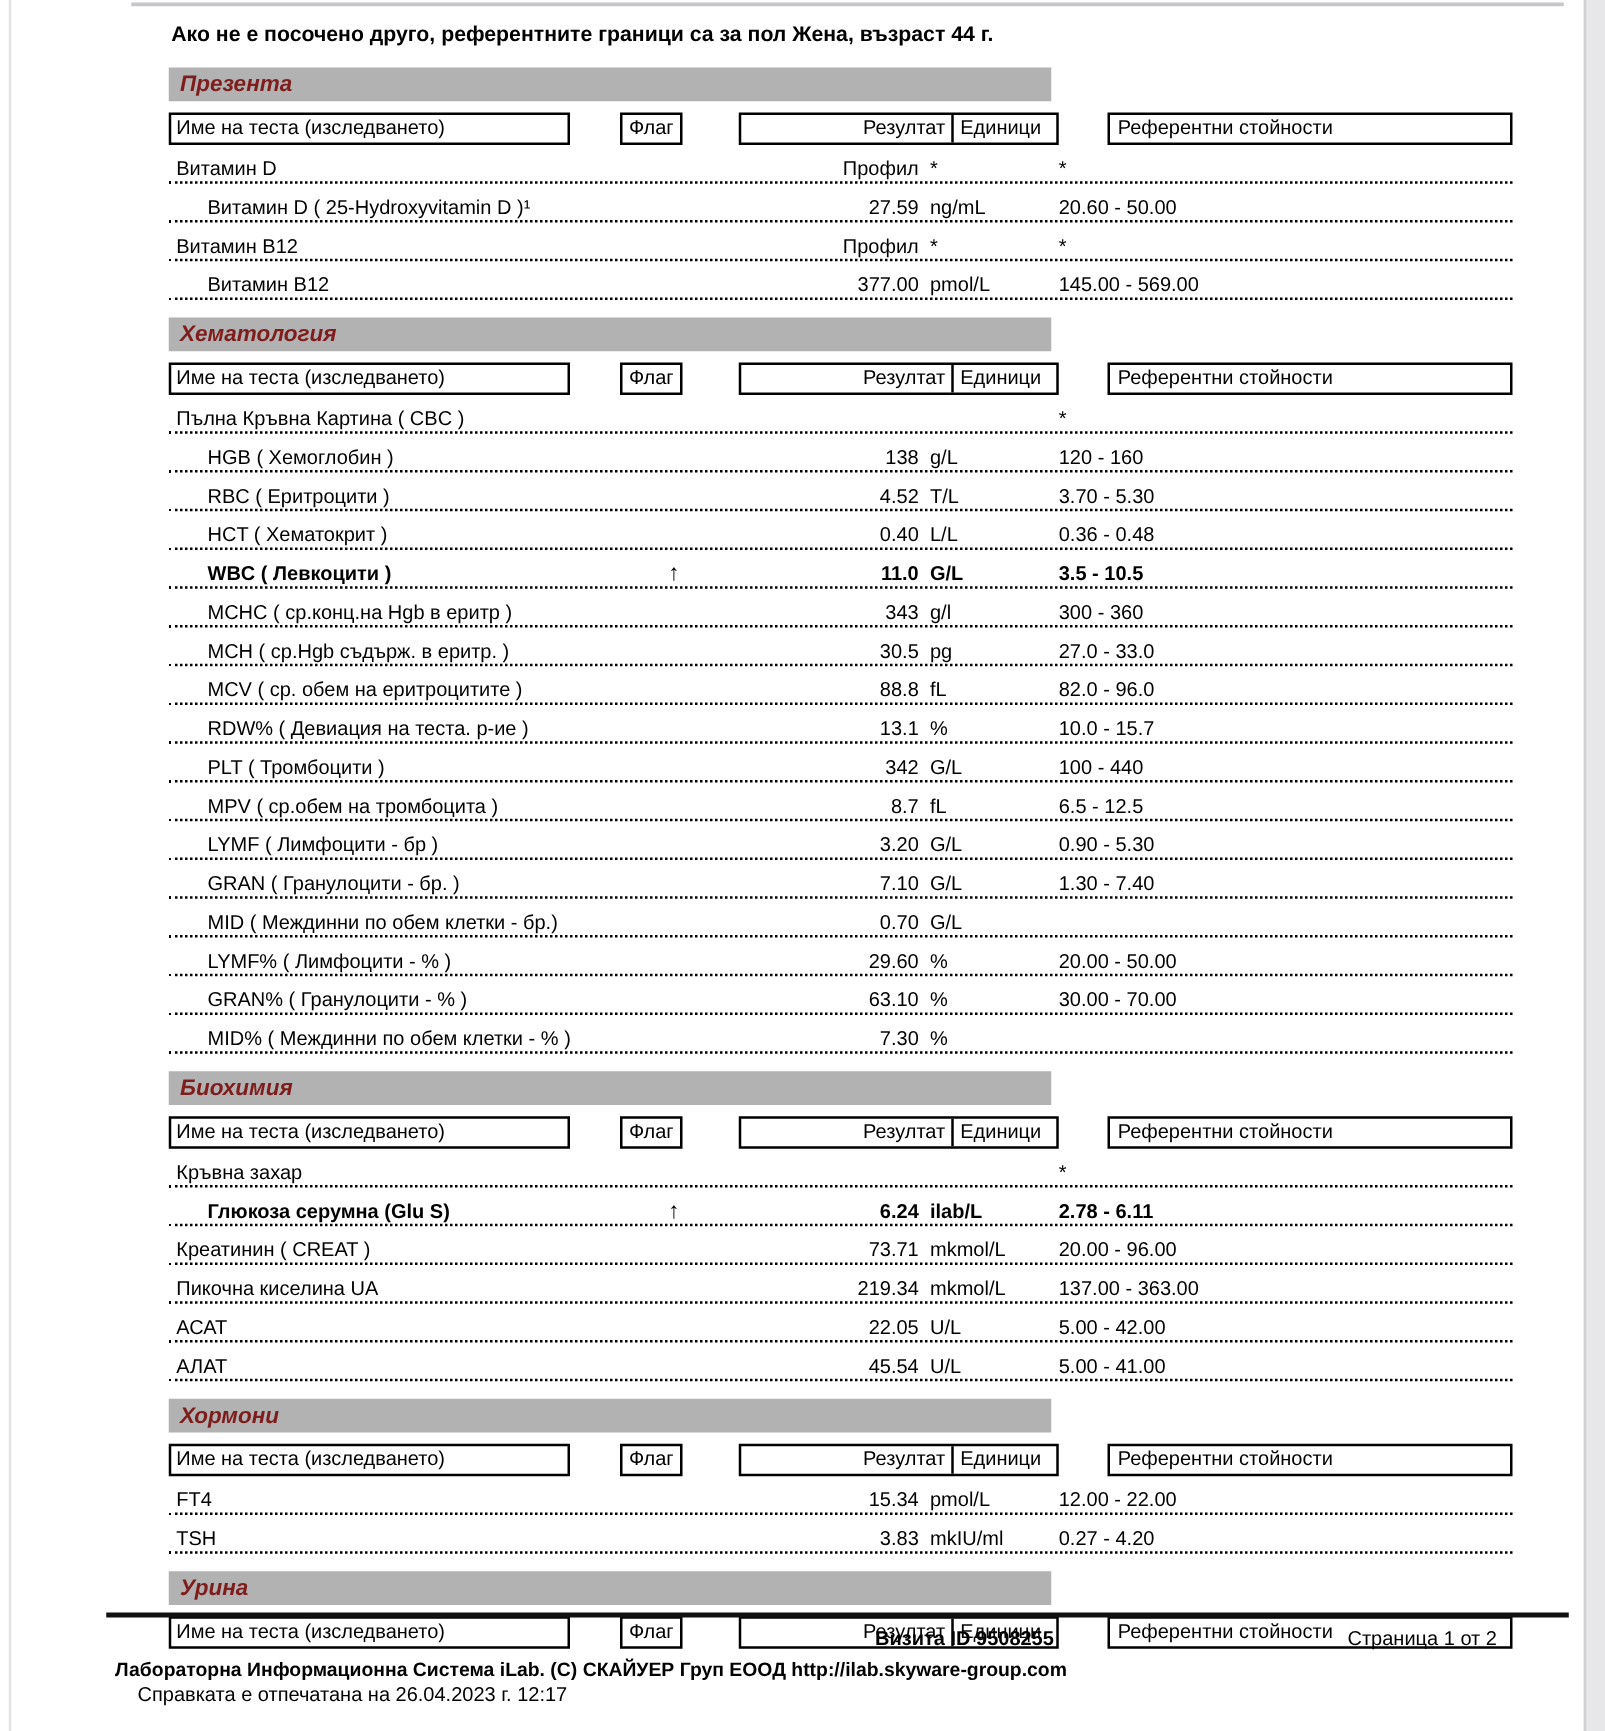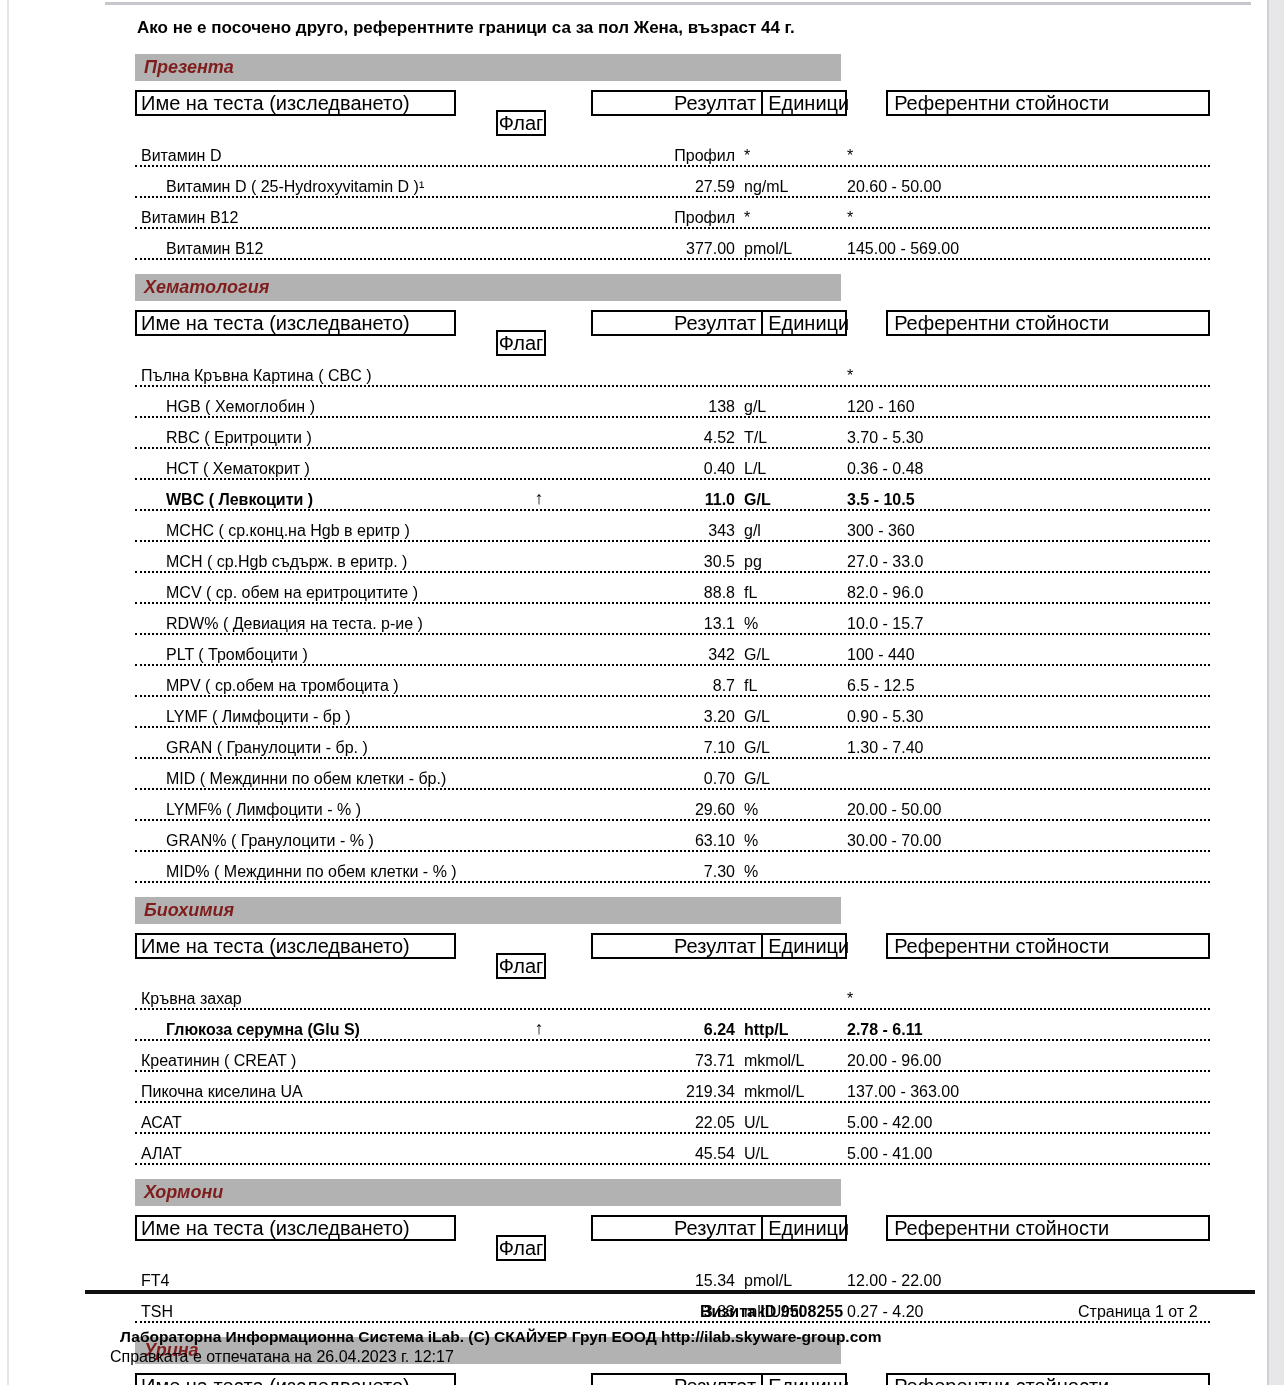--- a/index.html
+++ b/index.html
@@ -15,24 +15,24 @@
   .content { position:absolute; left:135px; top:14px; width:1075px; }
 
   .note { font-weight:bold; font-size:17px; margin:4px 0 0 2px; height:22px; }
 
   .section-bar {
     width:706px; height:27px; margin-top:14px; padding-left:9px; box-sizing:border-box;
     background:#b2b2b2; color:#7f1d1d; font-weight:bold; font-style:italic;
     font-size:18px; line-height:27px;
   }
 
-  .header-row { display:flex; margin-top:9px; font-size:20px;gap:36px; }
+  .header-row { display:flex; margin-top:9px; font-size:16px;gap:36px; }
   .hbox { border:2px solid #000; height:22px; line-height:22px; box-sizing:content-box; background:#fff; }
   .h-name  { width:366px; padding-left:4px; }
-  .h-flag  { width:54px; margin-left:4px; text-align:center;margin-top:20px; }
+  .h-flag  { width:54px; margin-left:4px; text-align:center; }
   .h-ru    { margin-left:9px; display:flex; padding:0; }
   .h-result{ width:163px; text-align:right; padding-right:5px; border-right:2px solid #000; height:22px; line-height:22px; }
   .h-units { width:77px; padding-left:5px; height:22px; line-height:22px; }
   .h-ref   { width:367px; margin-left:3px; padding-left:6px; }
 
   .row {
     display:flex; align-items:flex-end; height:29px;
     border-bottom:2px dotted #000; font-size:16px;
   }
   .c-name   { width:374px; padding-left:6px;  box-sizing:border-box; white-space:nowrap; }
@@ -40,21 +40,21 @@
   .c-flag   { width:60px;  text-align:center; font-size:18px; }
   .c-result { width:166px; text-align:right; }
   .c-units  { width:100px; padding-left:9px;  box-sizing:border-box; }
   .c-ref    { flex:1;      padding-left:12px; box-sizing:border-box; }
   .row.bold { font-weight:bold; }
 
   .footer-line { position:absolute; left:85px;  top:1290px; width:1170px; height:4px; background:#111; }
   .f-printed   { position:absolute; left:110px; top:1303px; font-size:16px;margin-top:45px; }
   .f-visit     { position:absolute; left:700px; top:1303px; font-size:16px; font-weight:bold; }
   .f-page      { position:absolute; left:1078px;top:1303px; font-size:16px; }
-  .f-system    { position:absolute; left:120px; top:1328px; font-size:15.5px; font-weight:bold; }
+  .f-system    { position:absolute; left:92px; top:1328px; font-size:15.5px; font-weight:bold; }
 </style>
 </head>
 <body>
 
 <div class="page">
   <div class="top-strip"></div>
   <div class="left-edge"></div>
 
   <div class="content">
     <div class="note">Ако не е посочено друго, референтните граници са за  пол Жена, възраст 44 г.</div>
@@ -272,21 +272,21 @@
     <div class="c-flag"></div>
     <div class="c-result"></div>
     <div class="c-units"></div>
     <div class="c-ref">*</div>
   </div>
 
   <div class="row bold">
     <div class="c-name indent">Глюкоза серумна (Glu S)</div>
     <div class="c-flag">↑</div>
     <div class="c-result">6.24</div>
-    <div class="c-units">http/L</div>
+    <div class="c-units">ilab/L</div>
     <div class="c-ref">2.78 - 6.11</div>
   </div>
 
   <div class="row">
     <div class="c-name">Креатинин ( CREAT )</div>
     <div class="c-flag"></div>
     <div class="c-result">73.71</div>
     <div class="c-units">mkmol/L</div>
     <div class="c-ref">20.00 - 96.00</div>
   </div>

